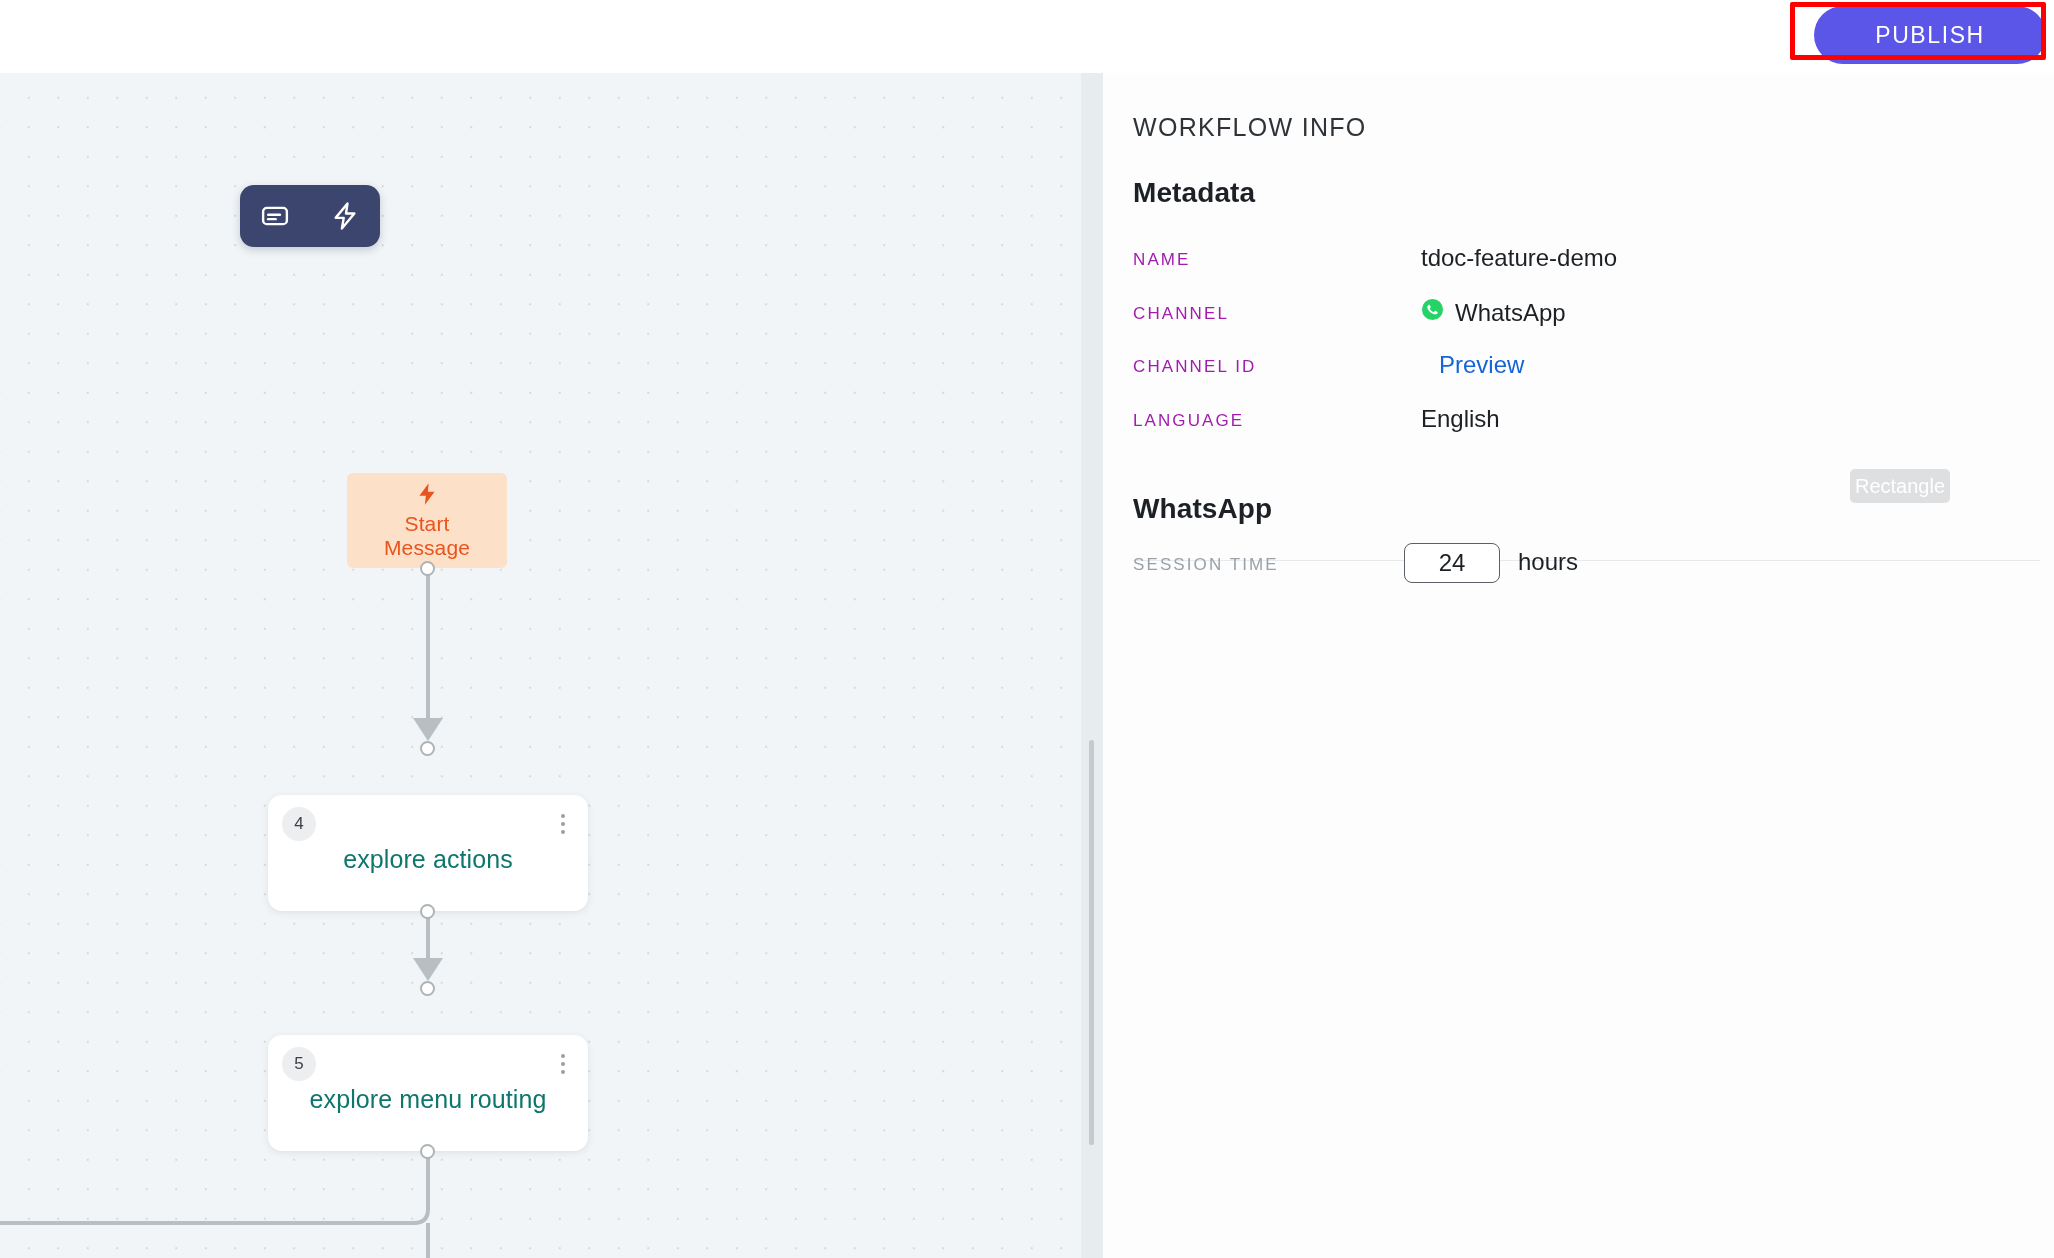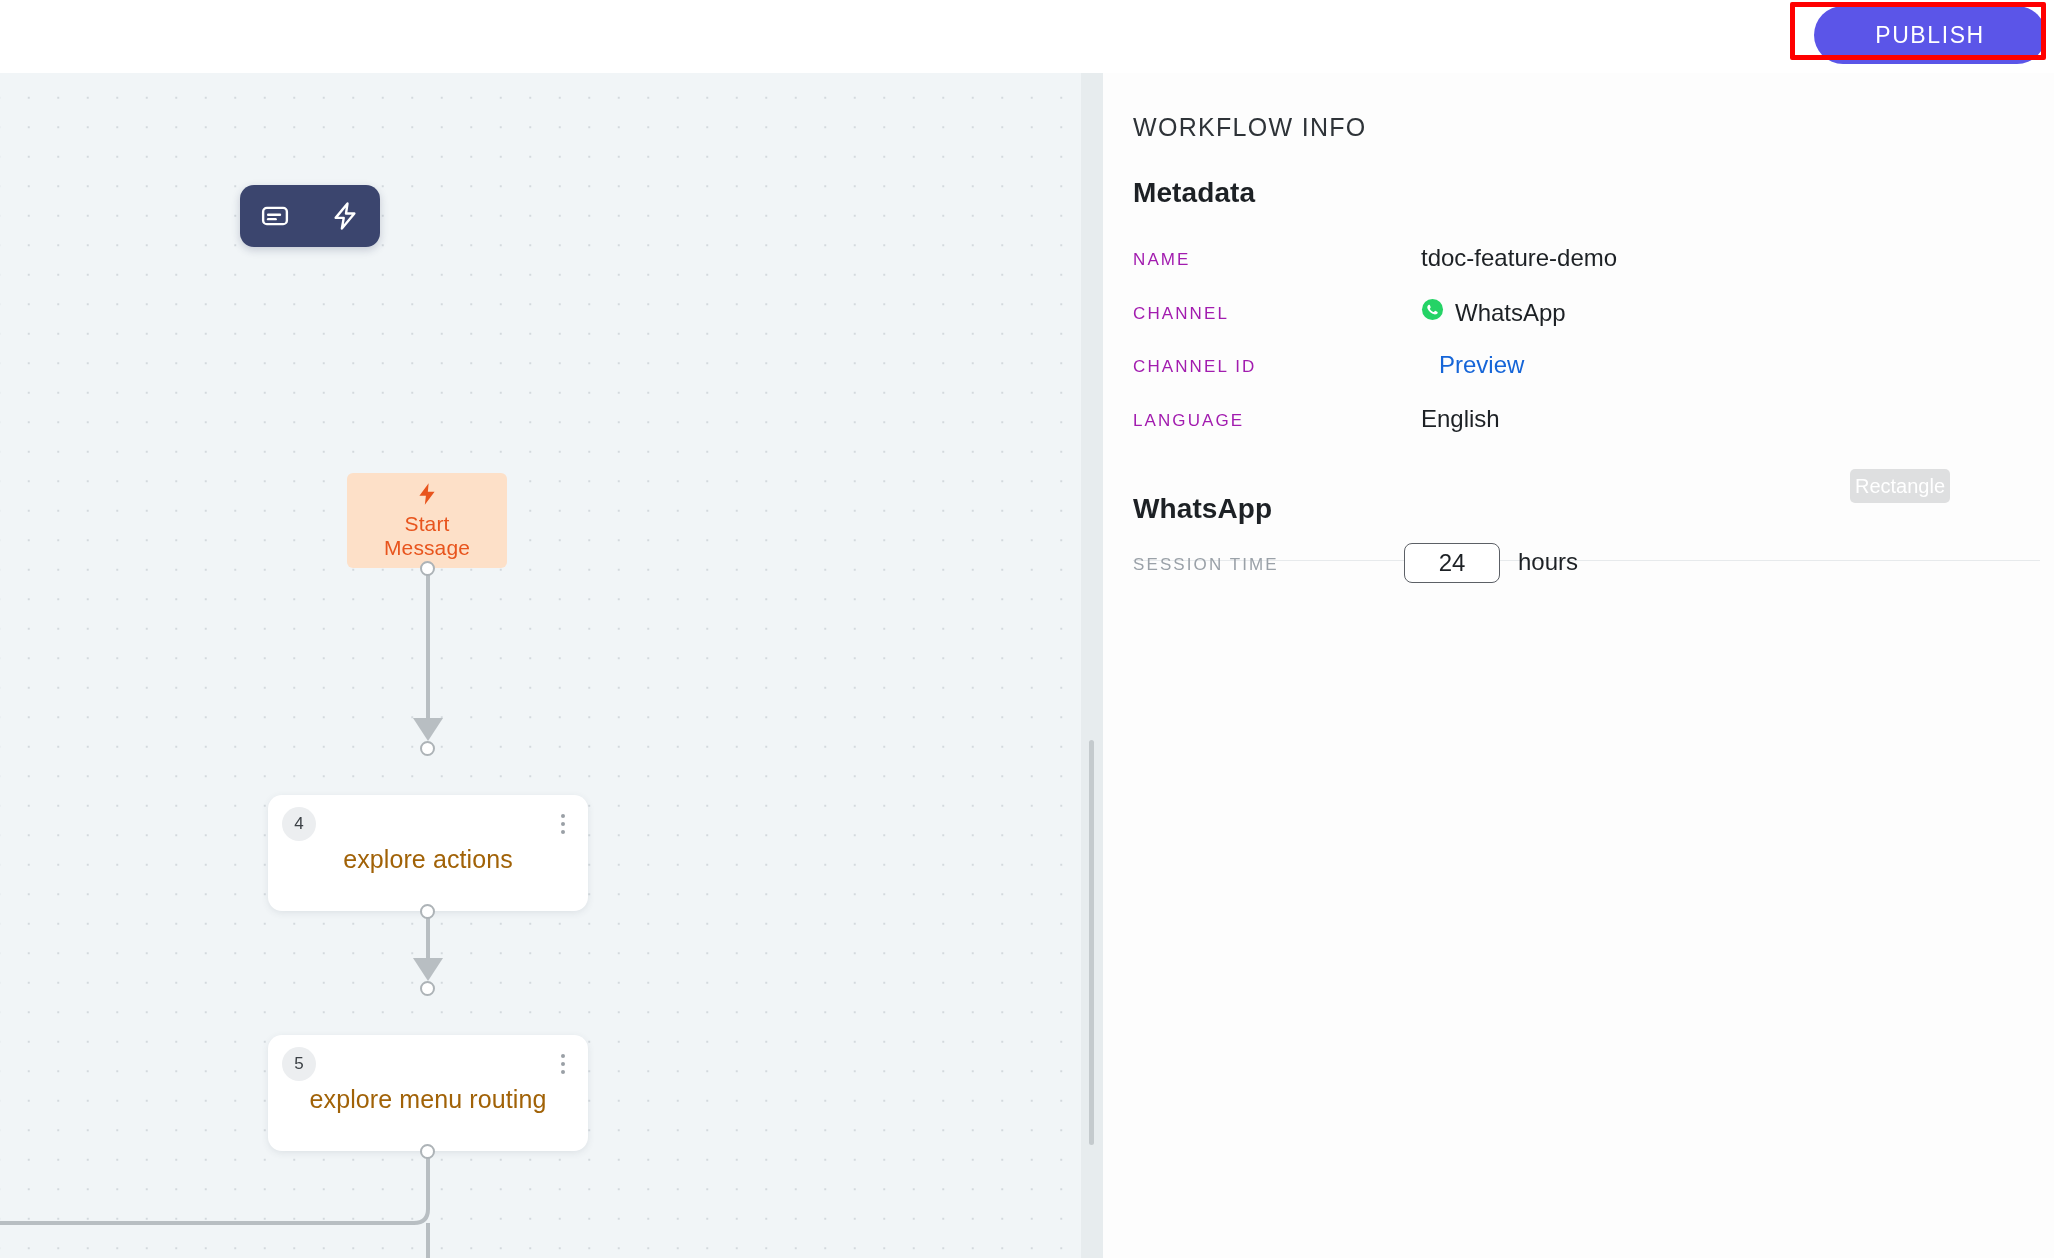--- a/index.html
+++ b/index.html
@@ -238,21 +238,21 @@
     background: #9aa0a6;
   }
 
   .node-title {
     position: absolute;
     left: 0;
     top: 50px;
     width: 320px;
     text-align: center;
     font-size: 25px;
-    color: #a16207;
+    color: #0f766e;
     letter-spacing: 0.1px;
   }
 
   
   .panel {
     position: absolute;
     left: 1103px;
     top: 73px;
     width: 951px;
     height: 1185px;

